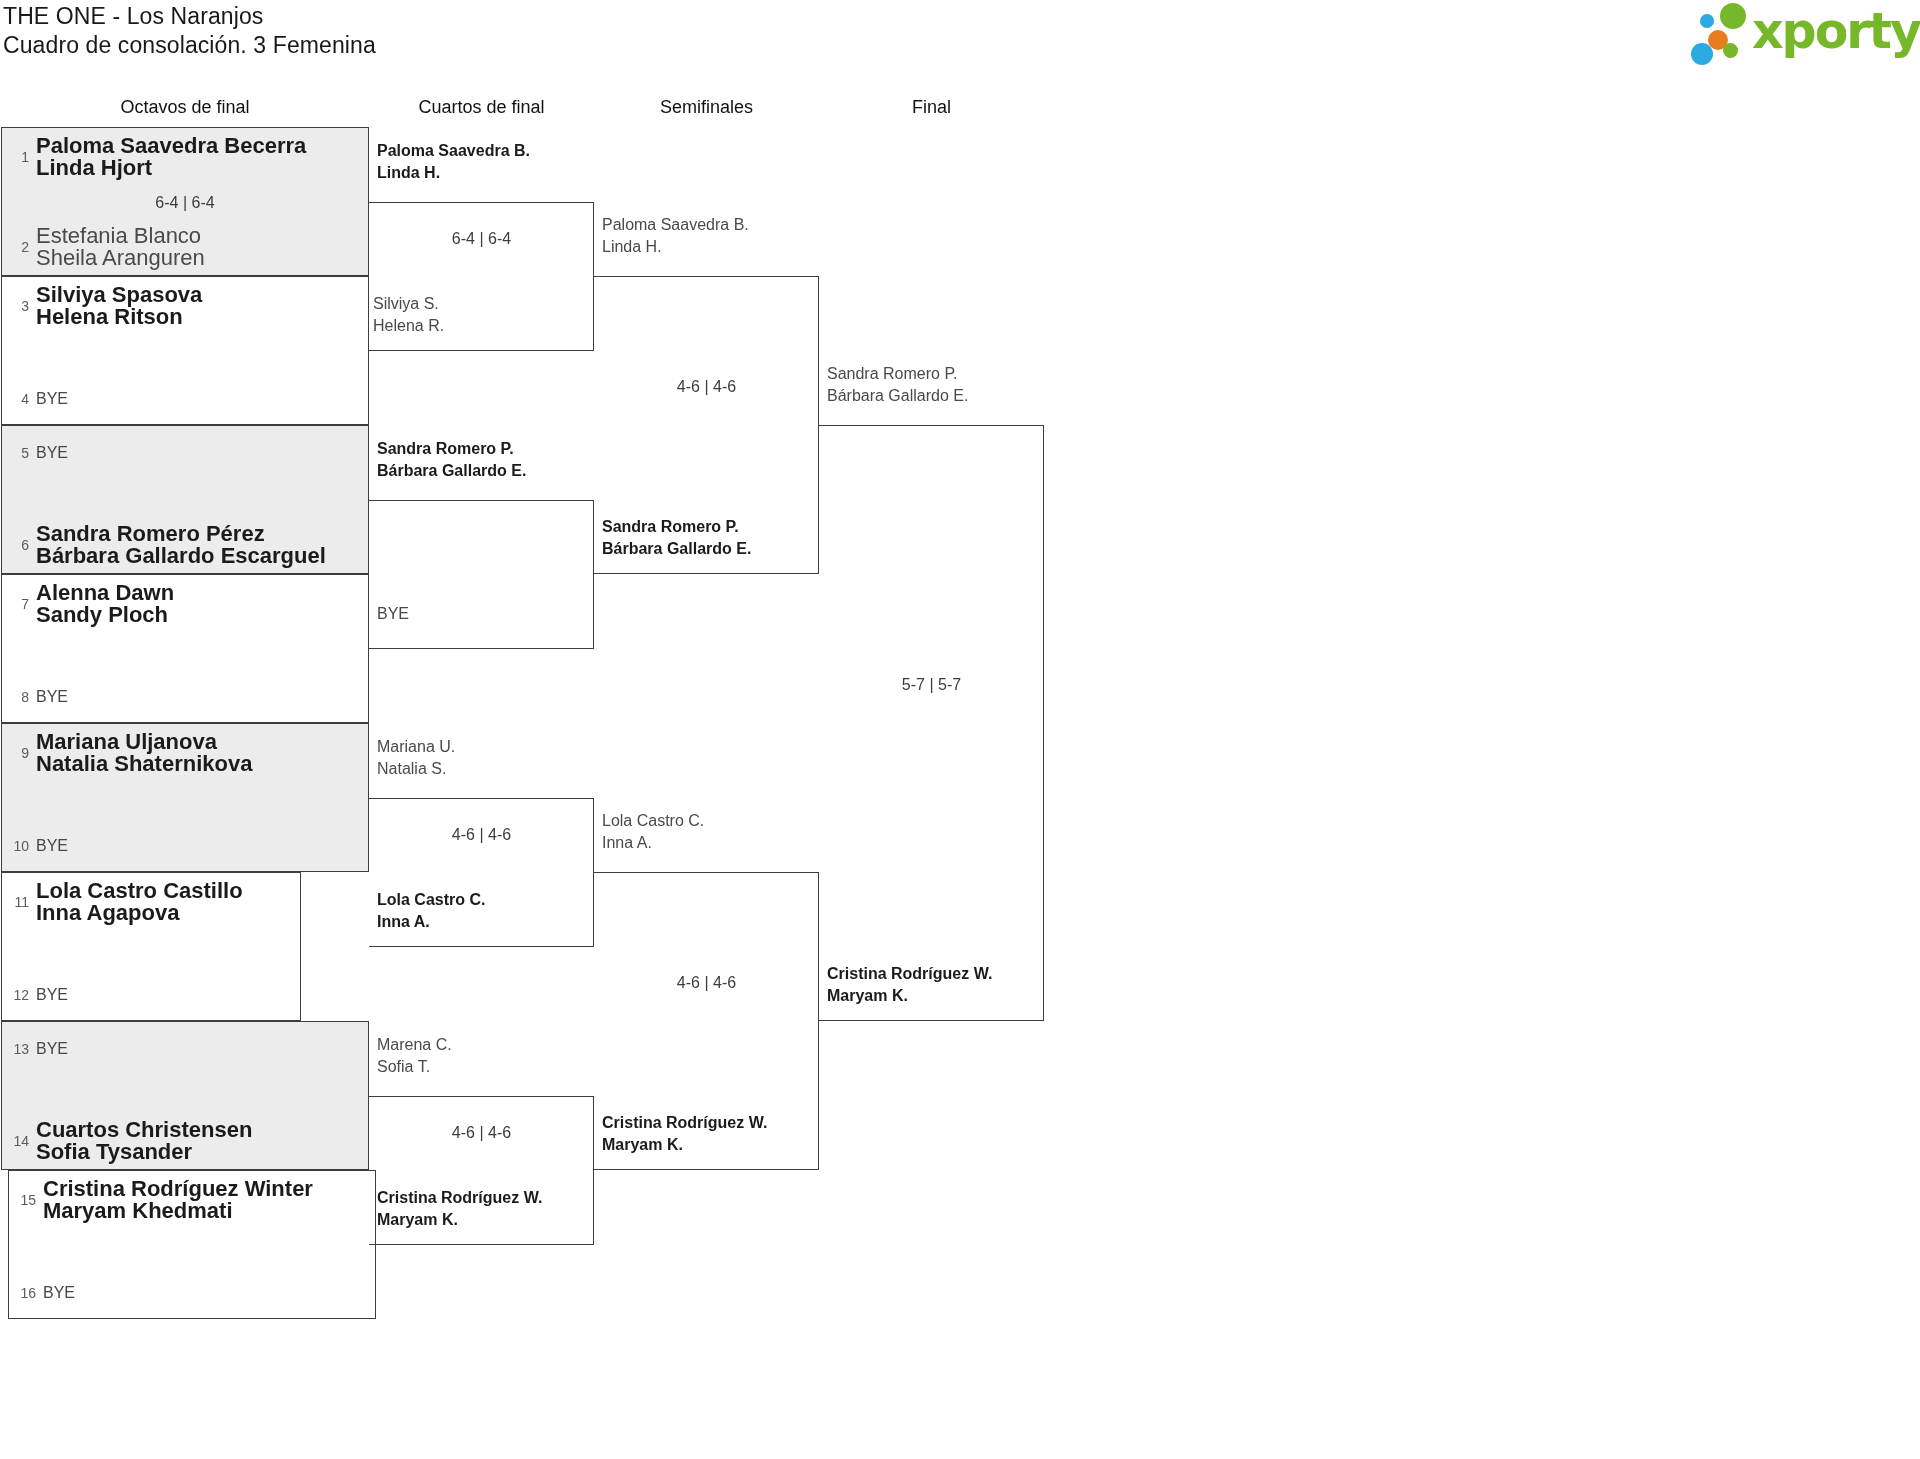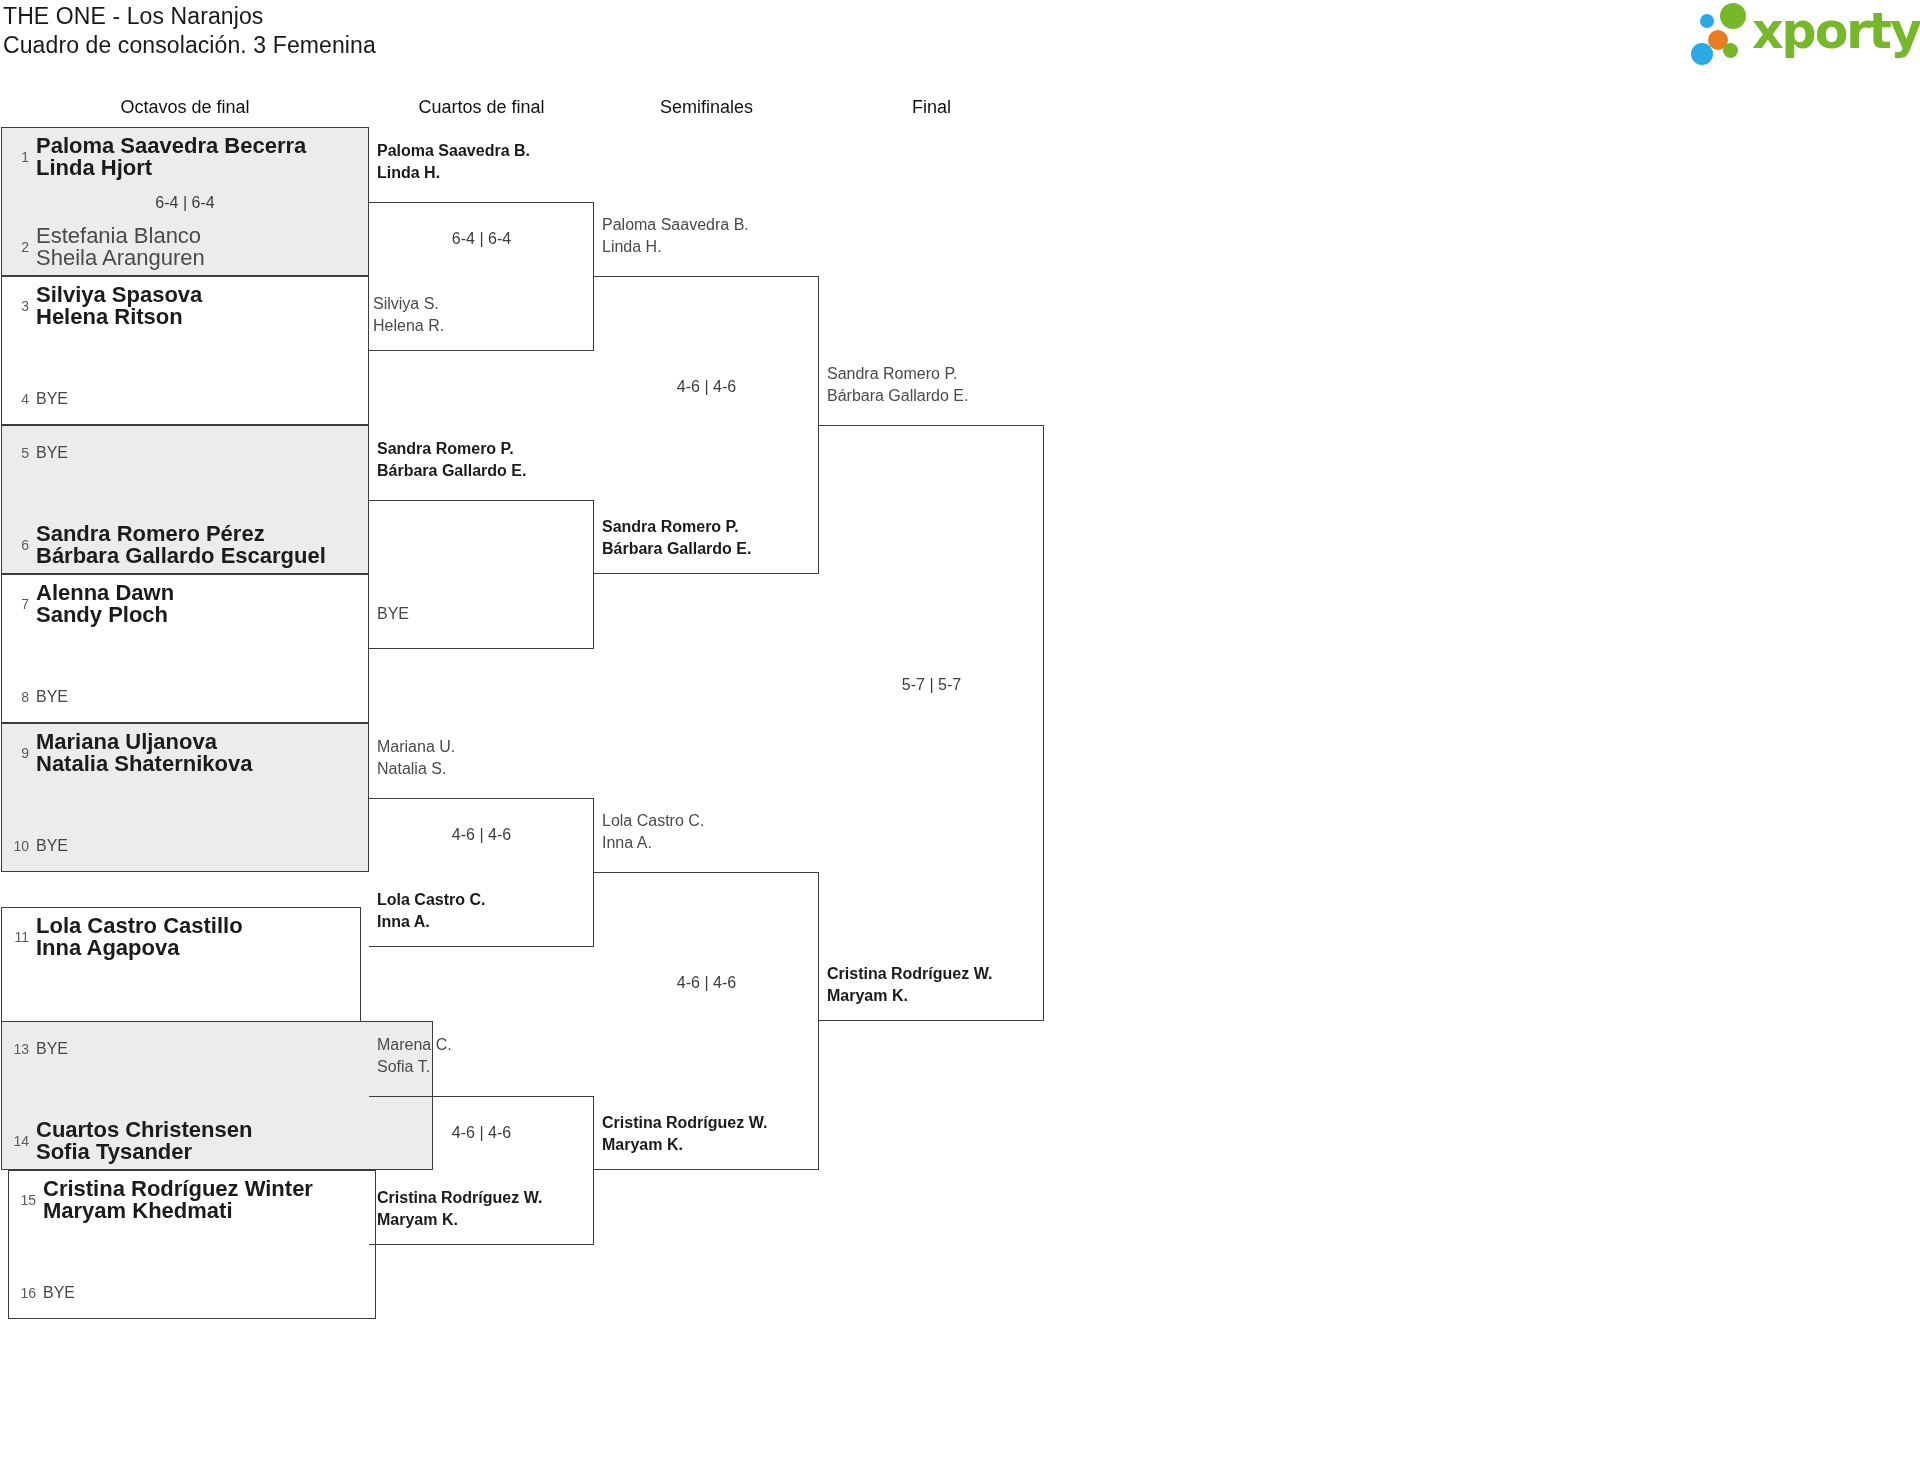--- a/index.html
+++ b/index.html
@@ -133,34 +133,34 @@
           <div class="names winner">
             <div class="nline">Mariana Uljanova</div>
             <div class="nline">Natalia Shaternikova</div>
           </div>
         </div>
         <div class="slot-row" style="bottom: 14px;">
           <div class="seed">10</div>
           <div class="bye">BYE</div>
         </div>
       </div>
-      <div class="match-box" style="left: 1px; top: 872px; width: 360px; height: 149px; margin-top: 35px;">
+      <div class="match-box" style="left: 1px; top: 872px; width: 300px; height: 149px;">
         <div class="slot-row" style="top: 7px;">
           <div class="seed">11</div>
           <div class="names winner">
             <div class="nline">Lola Castro Castillo</div>
             <div class="nline">Inna Agapova</div>
           </div>
         </div>
         <div class="slot-row" style="bottom: 14px;">
           <div class="seed">12</div>
           <div class="bye">BYE</div>
         </div>
       </div>
-      <div class="match-box shaded" style="left: 1px; top: 1021px; width: 432px; height: 149px;">
+      <div class="match-box shaded" style="left: 1px; top: 1021px; width: 368px; height: 149px;">
         <div class="slot-row" style="top: 16px;">
           <div class="seed">13</div>
           <div class="bye">BYE</div>
         </div>
         <div class="slot-row" style="bottom: 6px;">
           <div class="seed">14</div>
           <div class="names winner">
             <div class="nline">Cuartos Christensen</div>
             <div class="nline">Sofia Tysander</div>
           </div>

